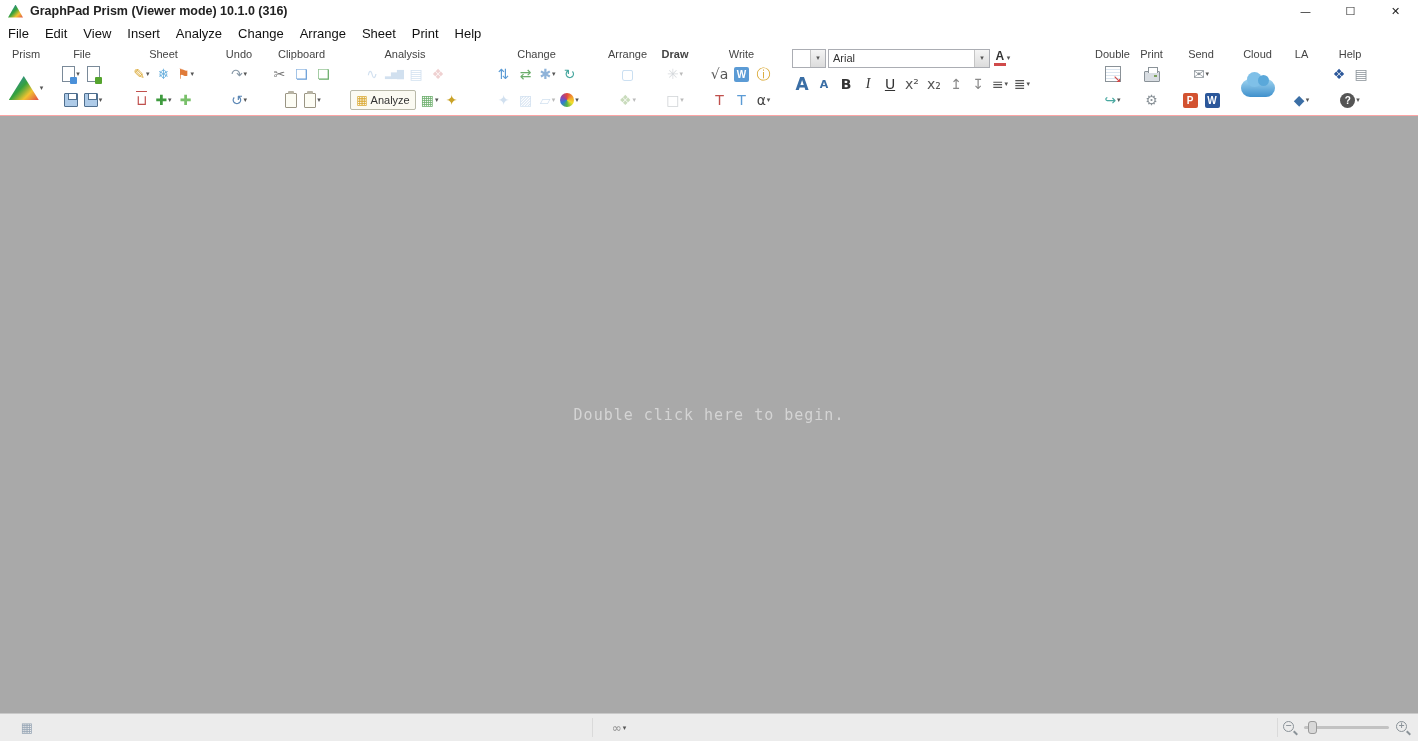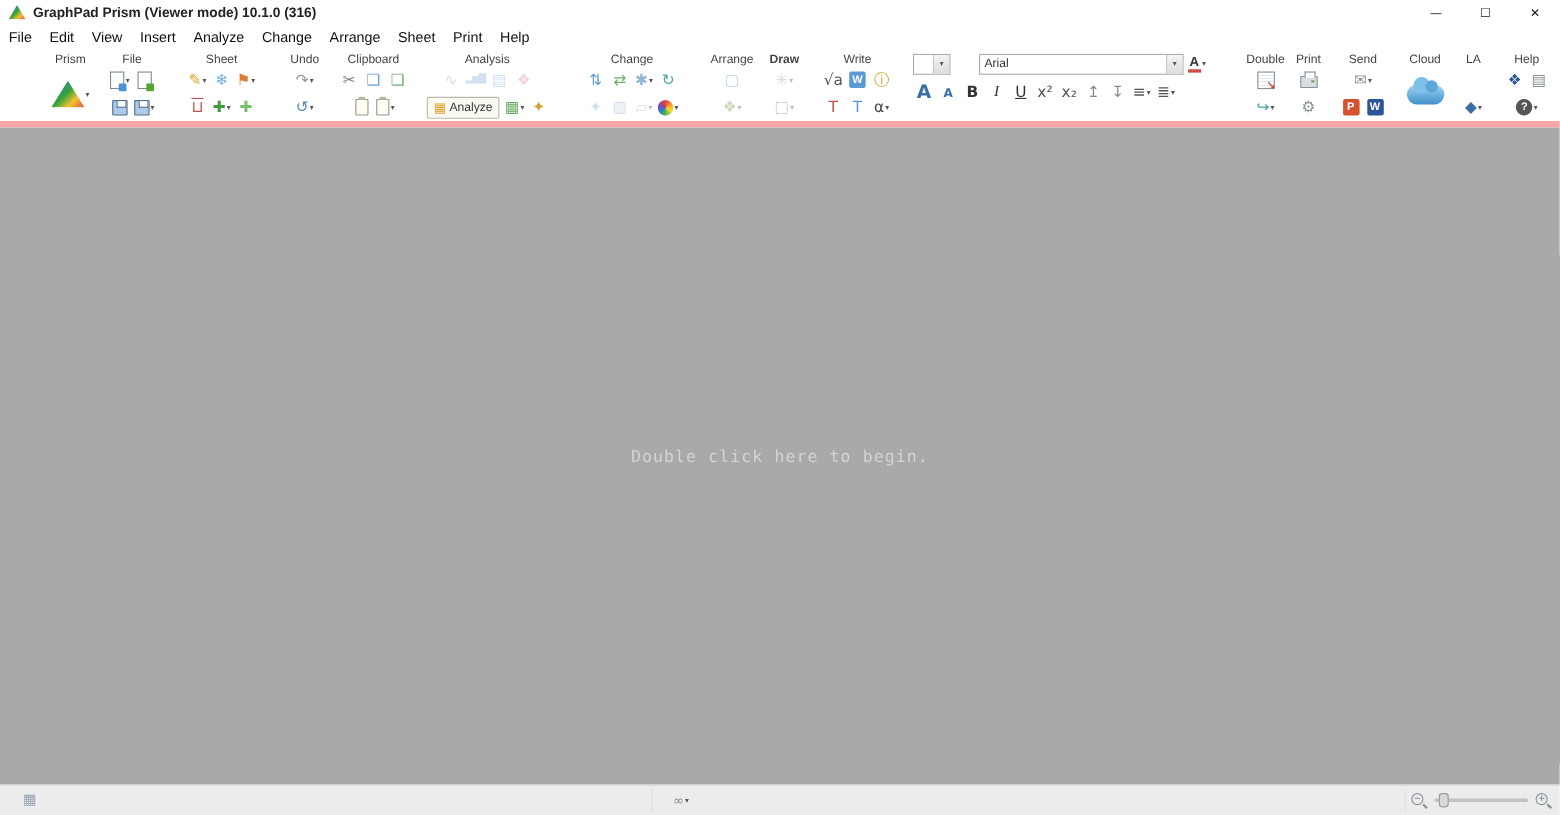--- a/index.html
+++ b/index.html
@@ -14,21 +14,21 @@
   .title { font-size:12.5px; font-weight:bold; color:#222; margin-left:7px; }
   .wincontrols { margin-left:auto; display:flex; height:100%; }
   .winbtn { width:45px; height:100%; display:flex; align-items:center; justify-content:center;
             font-size:11px; color:#222; font-family:"DejaVu Sans",sans-serif; }
 
   
   .menubar { height:22px; display:flex; align-items:center; background:#fff; }
   .menu-item { font-size:13px; color:#111; padding:2px 8px; }
 
   
-  .ribbon { height:72px; background:#fff; border-bottom:6px solid #fca5a5; display:flex; padding-top:1px;justify-content:flex-end; }
+  .ribbon { height:72px; background:#fff; border-bottom:1px solid #fca5a5; display:flex; padding-top:1px; }
   .tbgroup { display:flex; flex-direction:column; flex:0 0 auto; }
   .tblabel { height:16px; font-size:11px; color:#444; text-align:center; padding-top:3px; }
   .tbrow { height:26px; display:flex; align-items:center; justify-content:center; }
   .tbrow.left { justify-content:flex-start; padding-left:6px; }
   .tbbig { flex:1; display:flex; align-items:center; justify-content:center; }
   .tb-item { display:inline-flex; align-items:center; justify-content:center;
              min-width:20px; height:24px; margin:0 1px; }
   .tb-item.disabled { opacity:.4; }
   .glyph { font-size:14px; line-height:1; font-family:"DejaVu Sans",sans-serif; }
   .glyph.gsmall { font-size:9px; letter-spacing:-1px; }
@@ -344,21 +344,21 @@
     </div>
     <div class="tbgroup" style="width: 307px;">
       <div class="tbrow left">
         <span class="tb-item">
           <span class="combo" style="width: 34px;">
             <span class="combo-text"></span>
             <span class="combo-caret">▾</span>
           </span>
         </span>
         <span class="tb-item">
-          <span class="combo" style="width: 186px; margin-left: 24px;">
+          <span class="combo" style="width: 162px;">
             <span class="combo-text">Arial</span>
             <span class="combo-caret">▾</span>
           </span>
         </span>
         <span class="tb-item">
           <span class="colorA">
             <span class="a">A</span>
             <span class="bar" style="background: rgb(208, 74, 74);"></span>
           </span>
           <span class="caret">▾</span>

